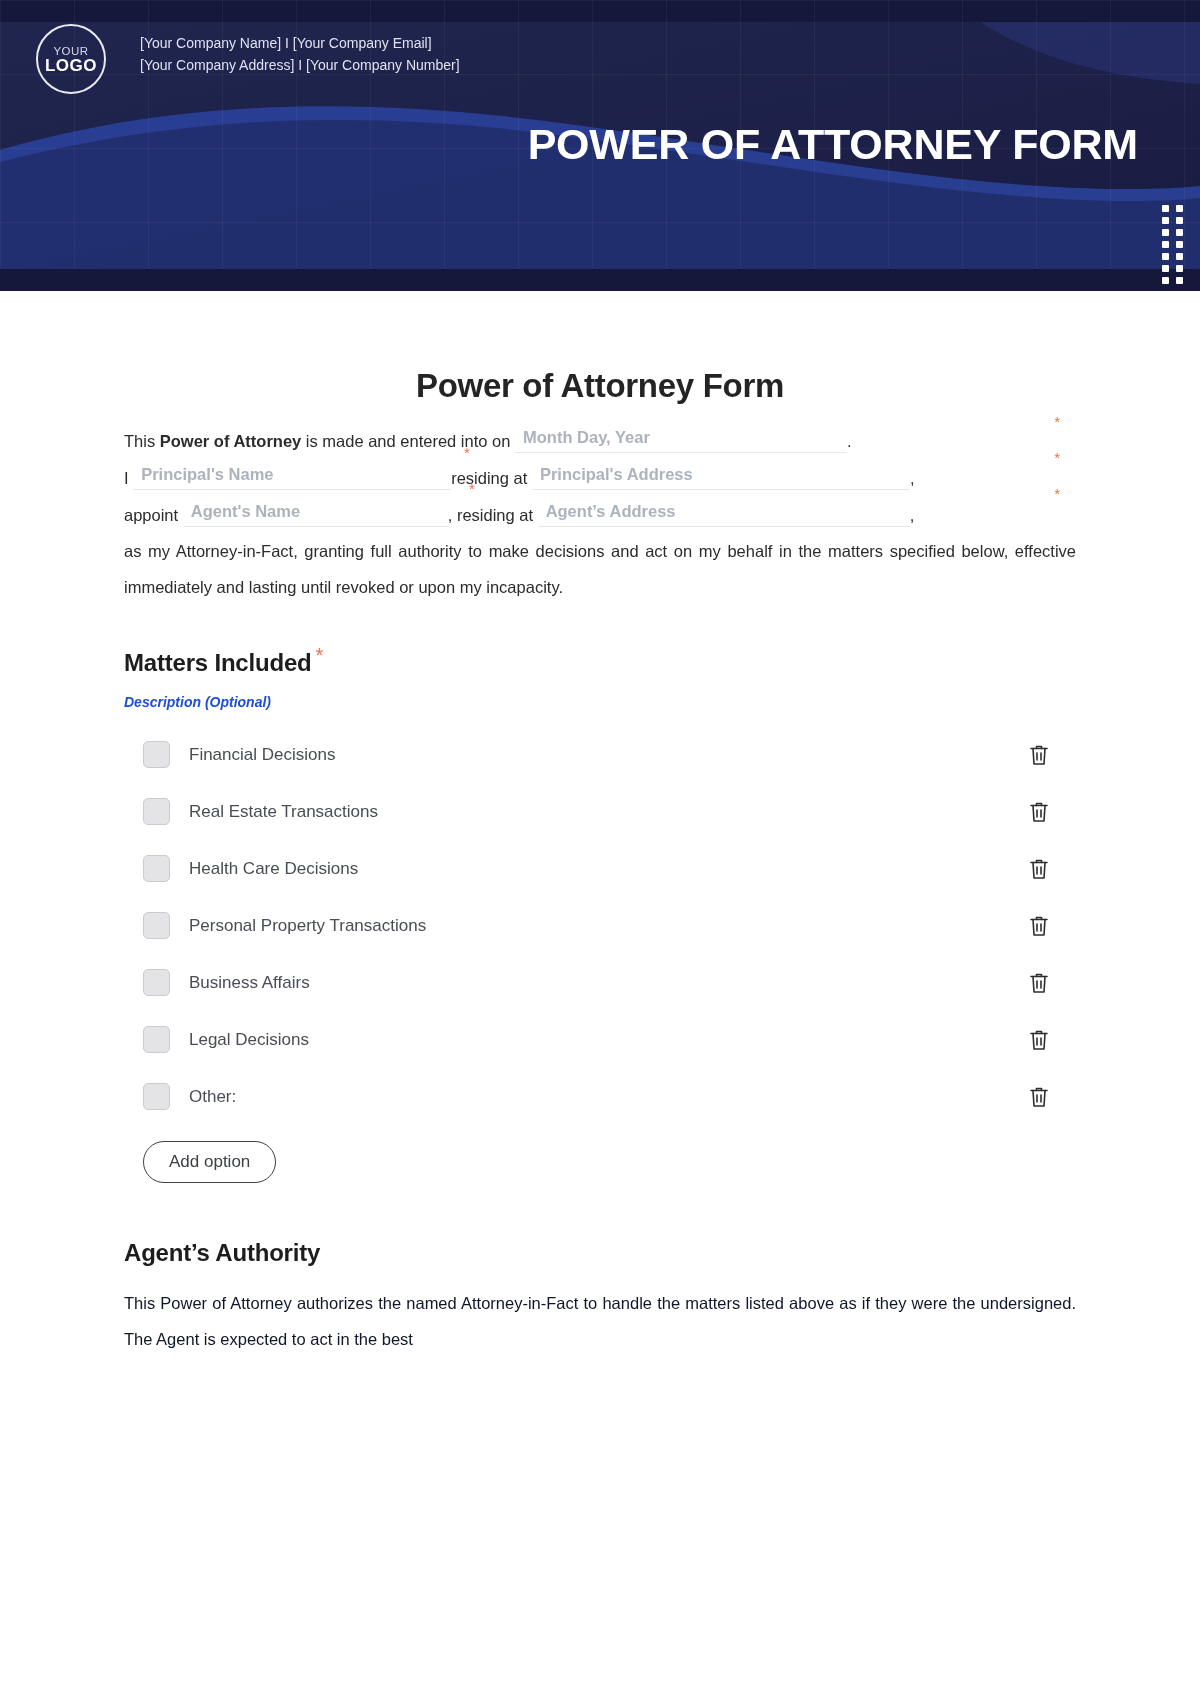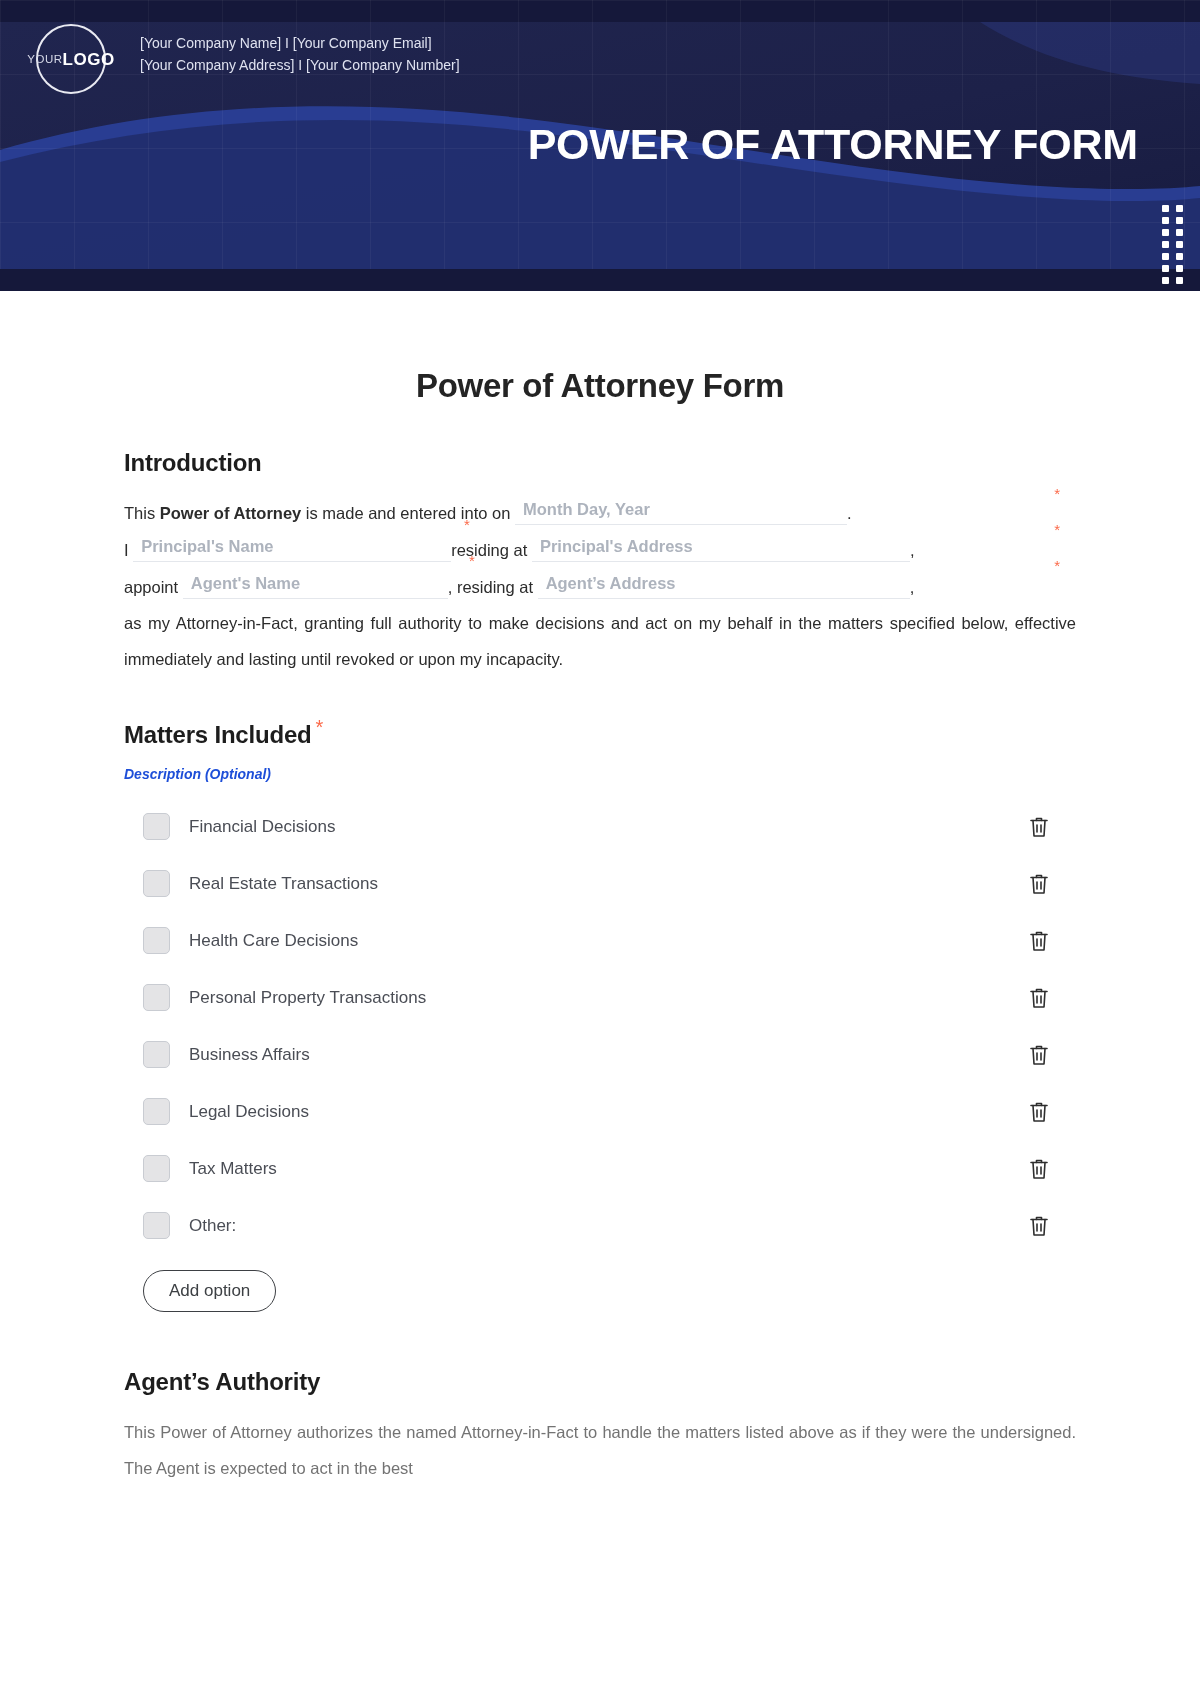--- a/index.html
+++ b/index.html
@@ -57,20 +57,21 @@
   }
   .logo-circle {
     position: absolute;
     left: 36px;
     top: 24px;
     width: 70px;
     height: 70px;
     border: 2px solid #e9eaf2;
     border-radius: 50%;
     display: flex;
+    flex-direction: column;
     align-items: center;
     justify-content: center;
     color: #e9eaf2;
     z-index: 5;
   }
   .logo-line1 { font-size: 11.5px; letter-spacing: 0.5px; line-height: 13px; color: #d6d9e8;}
   .logo-line2 { font-size: 17px; font-weight: bold; letter-spacing: 0.5px; line-height: 15px; color: #ffffff;}
   .company-info {
     position: absolute;
     left: 140px;
@@ -219,21 +220,21 @@
     font-size: 17px;
     color: #3d4044;
     background: #ffffff;
     cursor: pointer;
   }
 
   .bottom-para {
     margin-top: 18px;
     font-size: 16.5px;
     line-height: 36px;
-    color: #737373;
+    color: #0f172a;
     text-align: justify;
   }
 </style>
 </head>
 <body>
 
 <div class="page">
 
   <div class="banner">
     <div class="banner-topstrip"></div>
@@ -284,21 +285,20 @@
     </div>
 
     <div class="banner-bottomstrip"></div>
   </div>
 
   <div class="doc">
 
     <div class="doc-title">Power of Attorney Form</div>
 
     
-    <div class="section-head">Introduction</div>
 
     <div class="para">
       <span>This </span><b>Power of Attorney</b><span> is made and entered into on</span>
       <span class="blank w-date">Month Day, Year</span><span class="mini-star" style="top:-8px; right:16px;">*</span><span>.</span>
       <br>
       <span>I</span>
       <span class="blank w-pname">Principal's Name</span><span class="mini-star" style="top:23px; left:340px;">*</span><span>residing at</span>
       <span class="blank w-paddr">Principal's Address</span><span class="mini-star" style="top:28px; right:16px;">*</span><span>,</span>
       <br>
       <span>appoint</span>
@@ -388,33 +388,20 @@
             <path d="M3 5.5 H19"></path>
               <path d="M8.5 5.5 V3.5 H13.5 V5.5"></path>
             <path d="M5 5.5 L6 21 H16 L17 5.5"></path>
               <path d="M9 10 V17"></path>
               <path d="M13 10 V17"></path>
           </svg>
         </span>
       </div>
       <div class="option-row">
         <span class="option-box"></span>
-        <span class="option-label">Tax Matters</span>
-        <span class="trash-btn">
-          <svg width="22" height="24" viewBox="0 0 22 24" fill="none" stroke="#2e2e2e" stroke-width="1.6" stroke-linecap="round" stroke-linejoin="round">
-            <path d="M3 5.5 H19"></path>
-              <path d="M8.5 5.5 V3.5 H13.5 V5.5"></path>
-            <path d="M5 5.5 L6 21 H16 L17 5.5"></path>
-              <path d="M9 10 V17"></path>
-              <path d="M13 10 V17"></path>
-          </svg>
-        </span>
-      </div>
-      <div class="option-row">
-        <span class="option-box"></span>
         <span class="option-label">Other:</span>
         <span class="trash-btn">
           <svg width="22" height="24" viewBox="0 0 22 24" fill="none" stroke="#2e2e2e" stroke-width="1.6" stroke-linecap="round" stroke-linejoin="round">
             <path d="M3 5.5 H19"></path>
               <path d="M8.5 5.5 V3.5 H13.5 V5.5"></path>
             <path d="M5 5.5 L6 21 H16 L17 5.5"></path>
               <path d="M9 10 V17"></path>
               <path d="M13 10 V17"></path>
           </svg>
         </span>

